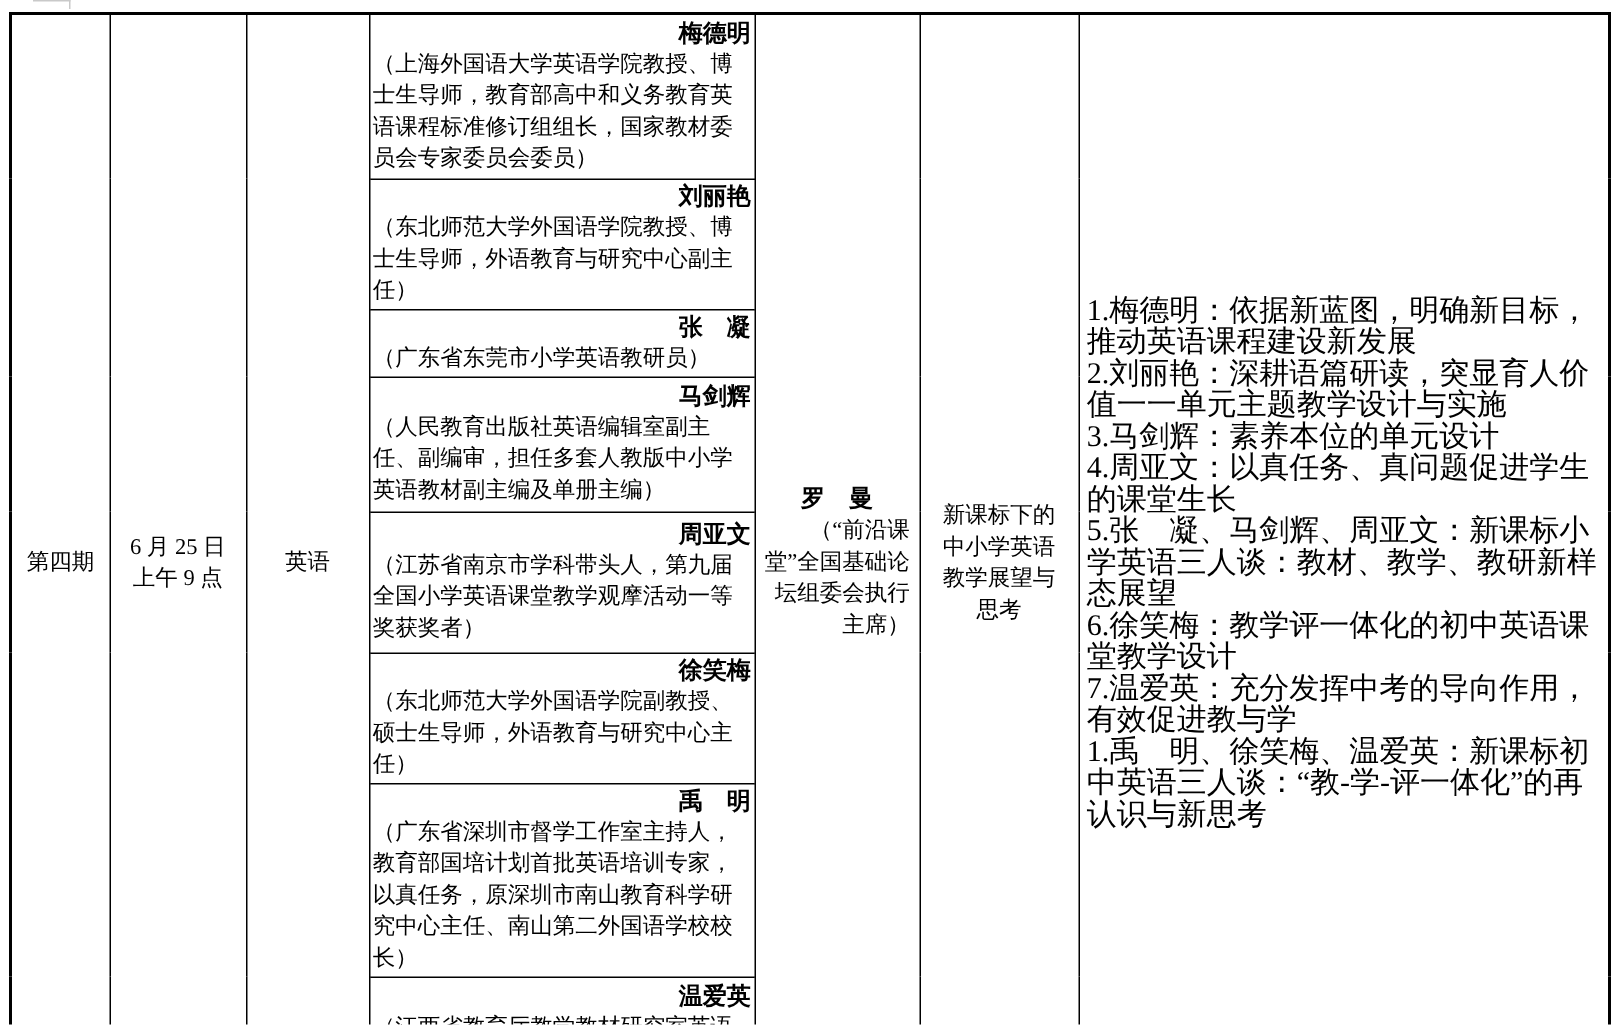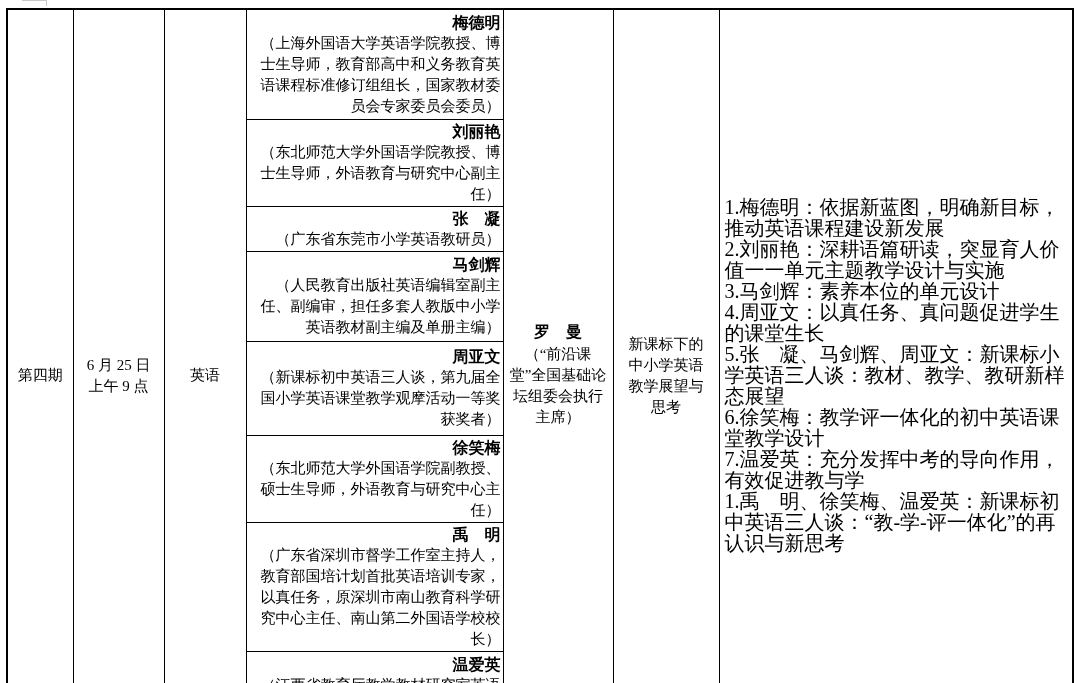--- a/index.html
+++ b/index.html
@@ -45,25 +45,25 @@
   tr.r2 { height: 41px; }
   tr.r3 { height: 90px; }
   tr.r4 { height: 94px; }
   tr.r5 { height: 71px; }
   tr.r6 { height: 109px; }
   tr.r7 { height: 91px; }
 
   td.center { text-align: center; }
   td.speaker { text-align: center; padding: 1px 2px; }
   .spk-name { font-weight: bold; font-size: 16px; text-align: right; }
-  .spk-desc { font-size: 15px; text-align: right; }
+  .spk-desc { font-size: 15px; text-align: left; }
 
   td.host { text-align: center; padding: 0 6px; }
   .host-name { font-weight: bold; font-size: 16px; font-family: Liberation Mono, monospace; }
-  .host-desc { font-size: 15px; }
+  .host-desc { font-size: 15px; text-align: right; }
 
   td.theme { text-align: center; padding: 0 9px; }
 
   td.topics { text-align: left; padding: 2px 5px 2px 5px; vertical-align: middle; }
   .topic-item { font-size: 20px; line-height: 21px; }
 </style>
 </head>
 <body>
 
 <div id="stage">
@@ -132,21 +132,21 @@
     <tr class="r3">
       <td class="speaker">
         <div class="spk-name">马剑辉</div>
         <div class="spk-desc">（人民教育出版社英语编辑室副主任、副编审，担任多套人教版中小学英语教材副主编及单册主编）</div>
       </td>
     </tr>
 
     <tr class="r4">
       <td class="speaker">
         <div class="spk-name">周亚文</div>
-        <div class="spk-desc">（新课标初中英语三人谈，第九届全国小学英语课堂教学观摩活动一等奖获奖者）</div>
+        <div class="spk-desc">（江苏省南京市学科带头人，第九届全国小学英语课堂教学观摩活动一等奖获奖者）</div>
       </td>
     </tr>
 
     <tr class="r5">
       <td class="speaker">
         <div class="spk-name">徐笑梅</div>
         <div class="spk-desc">（东北师范大学外国语学院副教授、硕士生导师，外语教育与研究中心主任）</div>
       </td>
     </tr>
 

